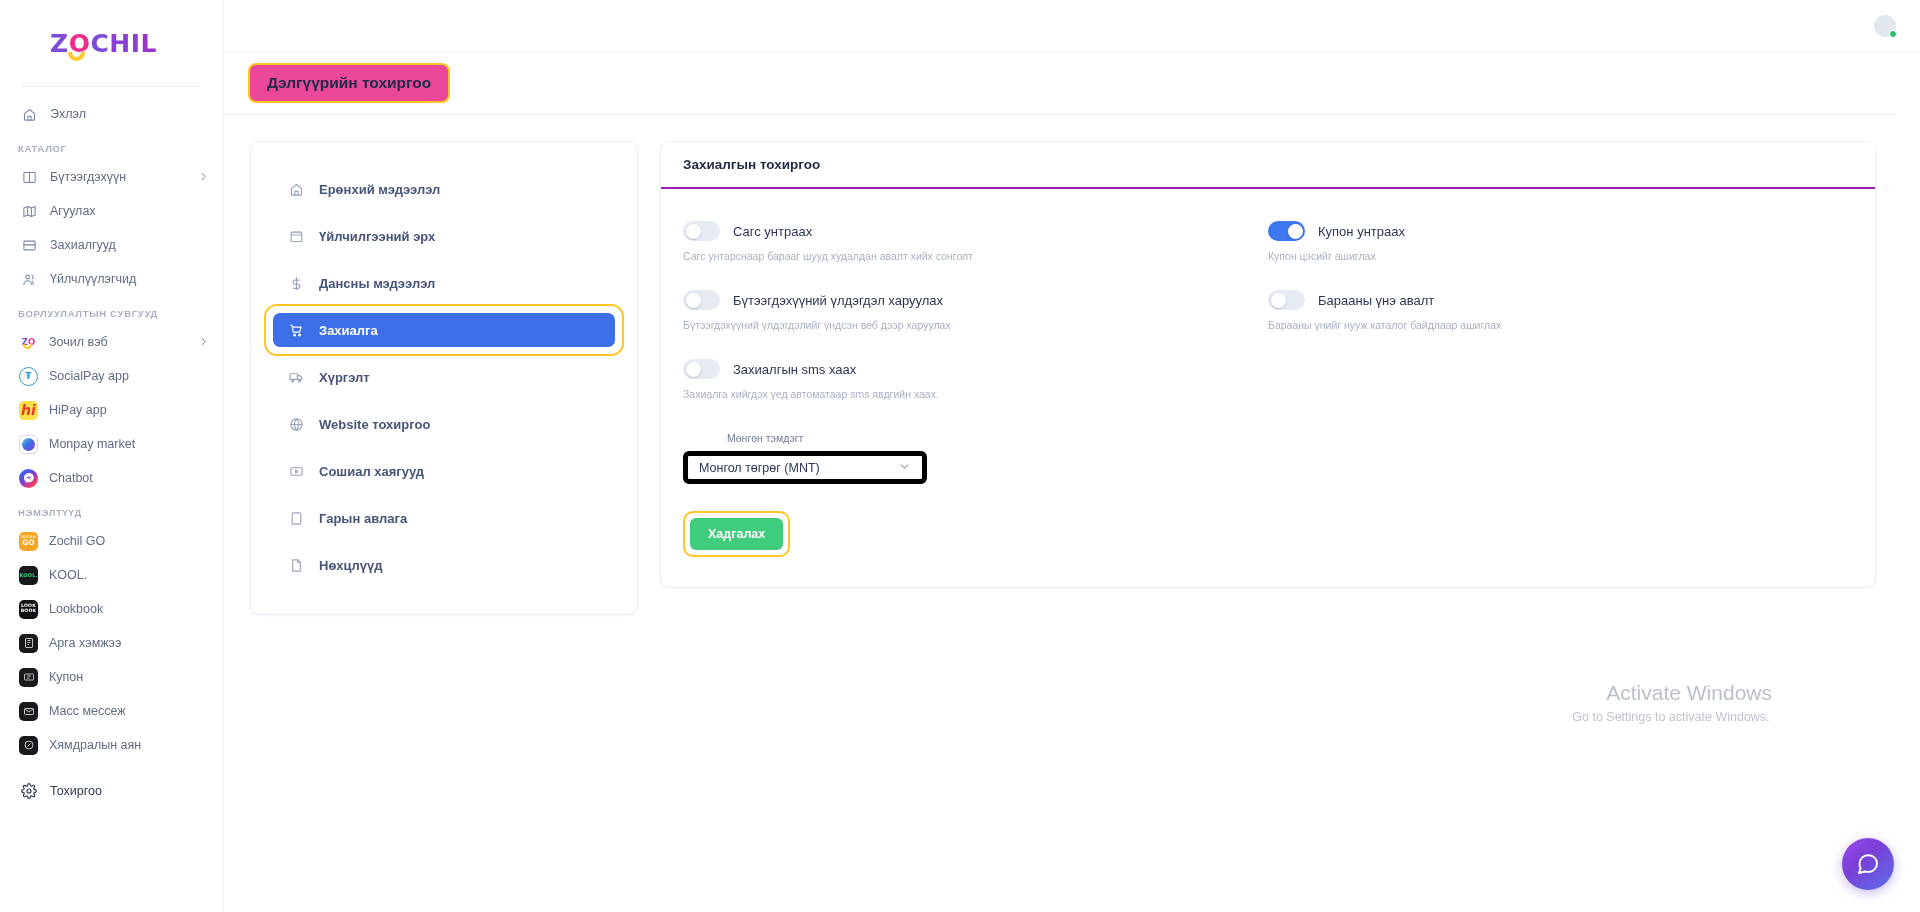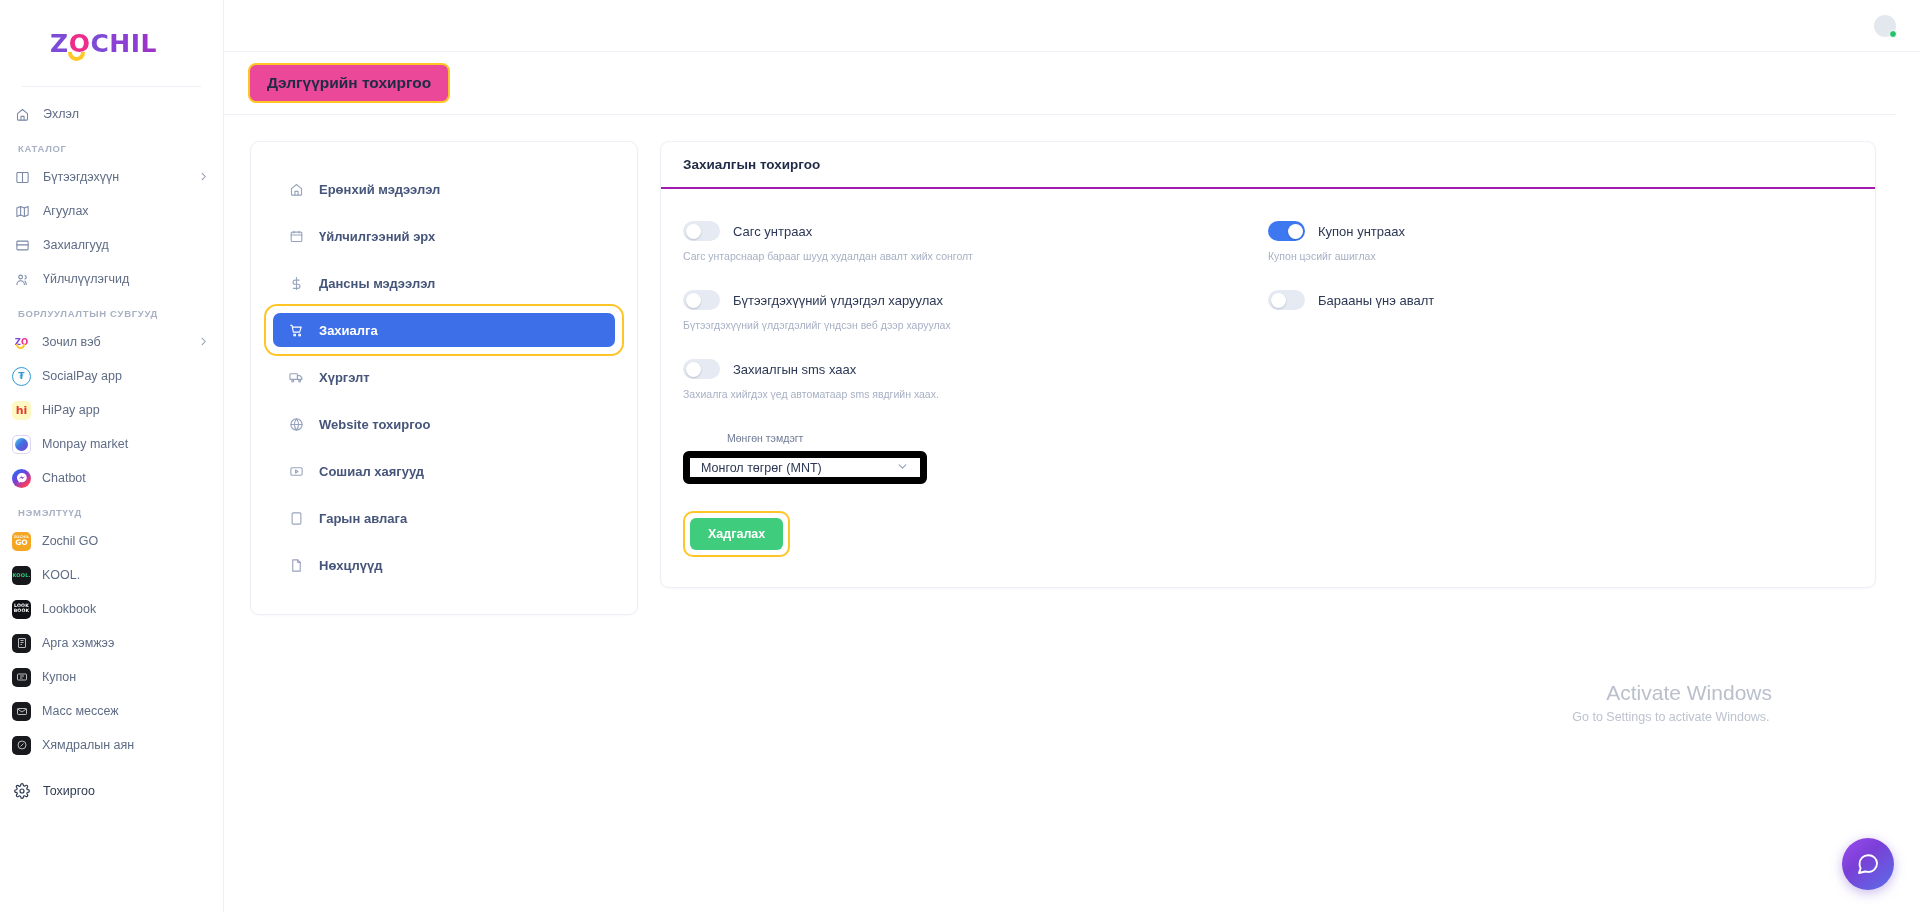--- a/index.html
+++ b/index.html
@@ -64,21 +64,21 @@
     letter-spacing: 0.7px;
     color: #a8b1c4;
     font-weight: 700;
     text-transform: uppercase;
     padding: 12px 0 6px 18px;
   }
   .nav-item {
     display: flex;
     align-items: center;
     height: 34px;
-    padding: 0 14px 0 12px;
+    padding: 0 14px 0 19px;
     cursor: pointer;
     position: relative;
   }
   .nav-ico {
     width: 20px; height: 20px;
     flex: 0 0 20px;
     display: flex; align-items: center; justify-content: center;
     margin-right: 11px;
     color: #7a88a6;
   }
@@ -119,21 +119,21 @@
   .tile-zochilweb .sm {
     position: absolute; left: 4px; top: 11px;
     width: 9px; height: 5px;
     border-bottom: 2px solid #ffc727;
     border-left: 2px solid #ffc727;
     border-right: 2px solid #ffc727;
     border-radius: 0 0 9px 9px;
     box-sizing: border-box;
   }
   .tile-socialpay { background: #fff; border: 1.3px solid #2f9ad6; color: #2f9ad6; border-radius: 50%; font-size: 9px; }
-  .tile-hipay { background: #fef9c3; color: #e8392e; font-size: 11px; font-weight: 800; }
+  .tile-hipay { background: #fde047; color: #e8392e; font-size: 14px; font-style: italic; font-weight: 800; }
   .tile-monpay {
     background: #fff; border: 1px solid #d9d5f2;
     position: relative;
   }
   .tile-monpay .blob {
     width: 13px; height: 13px; border-radius: 50%;
     background: linear-gradient(135deg,#5ad2e8 0%,#3f6fe0 45%,#7a3fd6 100%);
   }
   .tile-chatbot {
     background: linear-gradient(140deg,#0a7cff 0%,#7a3fd6 45%,#ff3b5c 80%,#ffb52e 100%);
@@ -321,21 +321,21 @@
   .field-label {
     font-size: 10.5px;
     color: #6e7a95;
     margin-top: 14px;
     margin-bottom: 7px;
     padding-left: 44px;
   }
   .select-box {
     width: 244px;
     height: 33px;
-    border: 7px solid #000000;
+    border: 5px solid #000000;
     border-radius: 6px;
     display: flex;
     align-items: center;
     padding: 0 11px;
     background: #fff;
     cursor: pointer;
   }
   .select-value {
     font-size: 12.5px;
     color: #2b3754;
@@ -732,20 +732,21 @@
               <div class="toggle-desc">Бүтээгдэхүүний үлдэгдэлийг үндсэн веб дээр харуулах</div>
             </div>
 
             <div class="toggle-row">
               <div class="toggle-line">
                 <span class="switch">
                     <span class="knob"></span>
                   </span>
                 <span class="toggle-label">Барааны үнэ авалт</span>
               </div>
+              <div class="toggle-desc">Барааны үнийг нууж каталог байдлаар ашиглах</div>
             </div>
 
             <div class="toggle-row">
               <div class="toggle-line">
                 <span class="switch">
                     <span class="knob"></span>
                   </span>
                 <span class="toggle-label">Захиалгын sms хаах</span>
               </div>
               <div class="toggle-desc">Захиалга хийгдэх үед автоматаар sms явдгийн хаах.</div>

